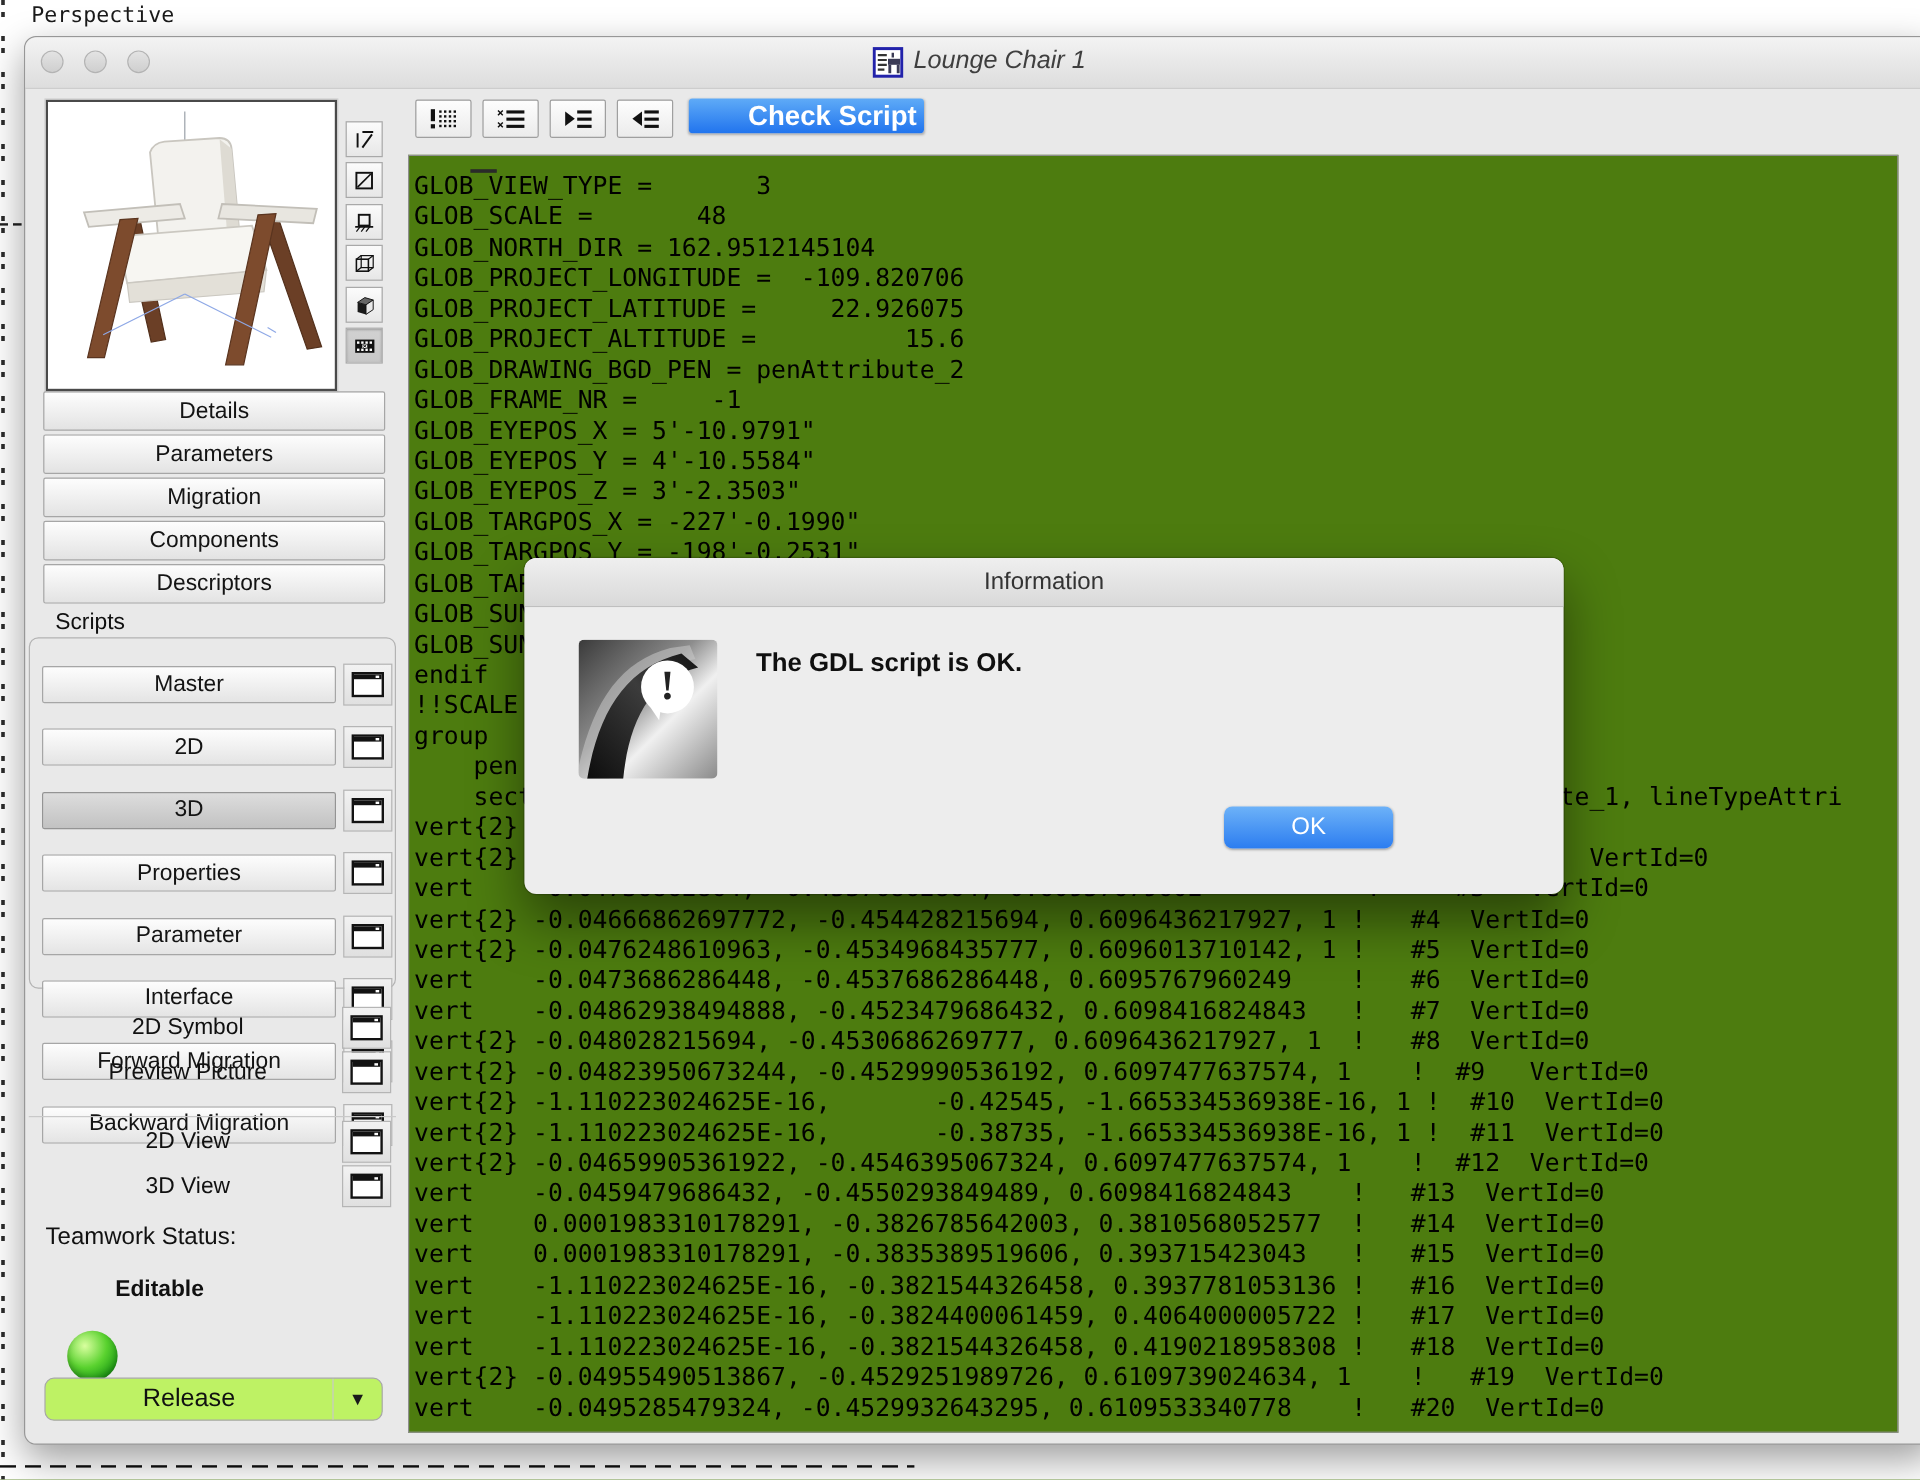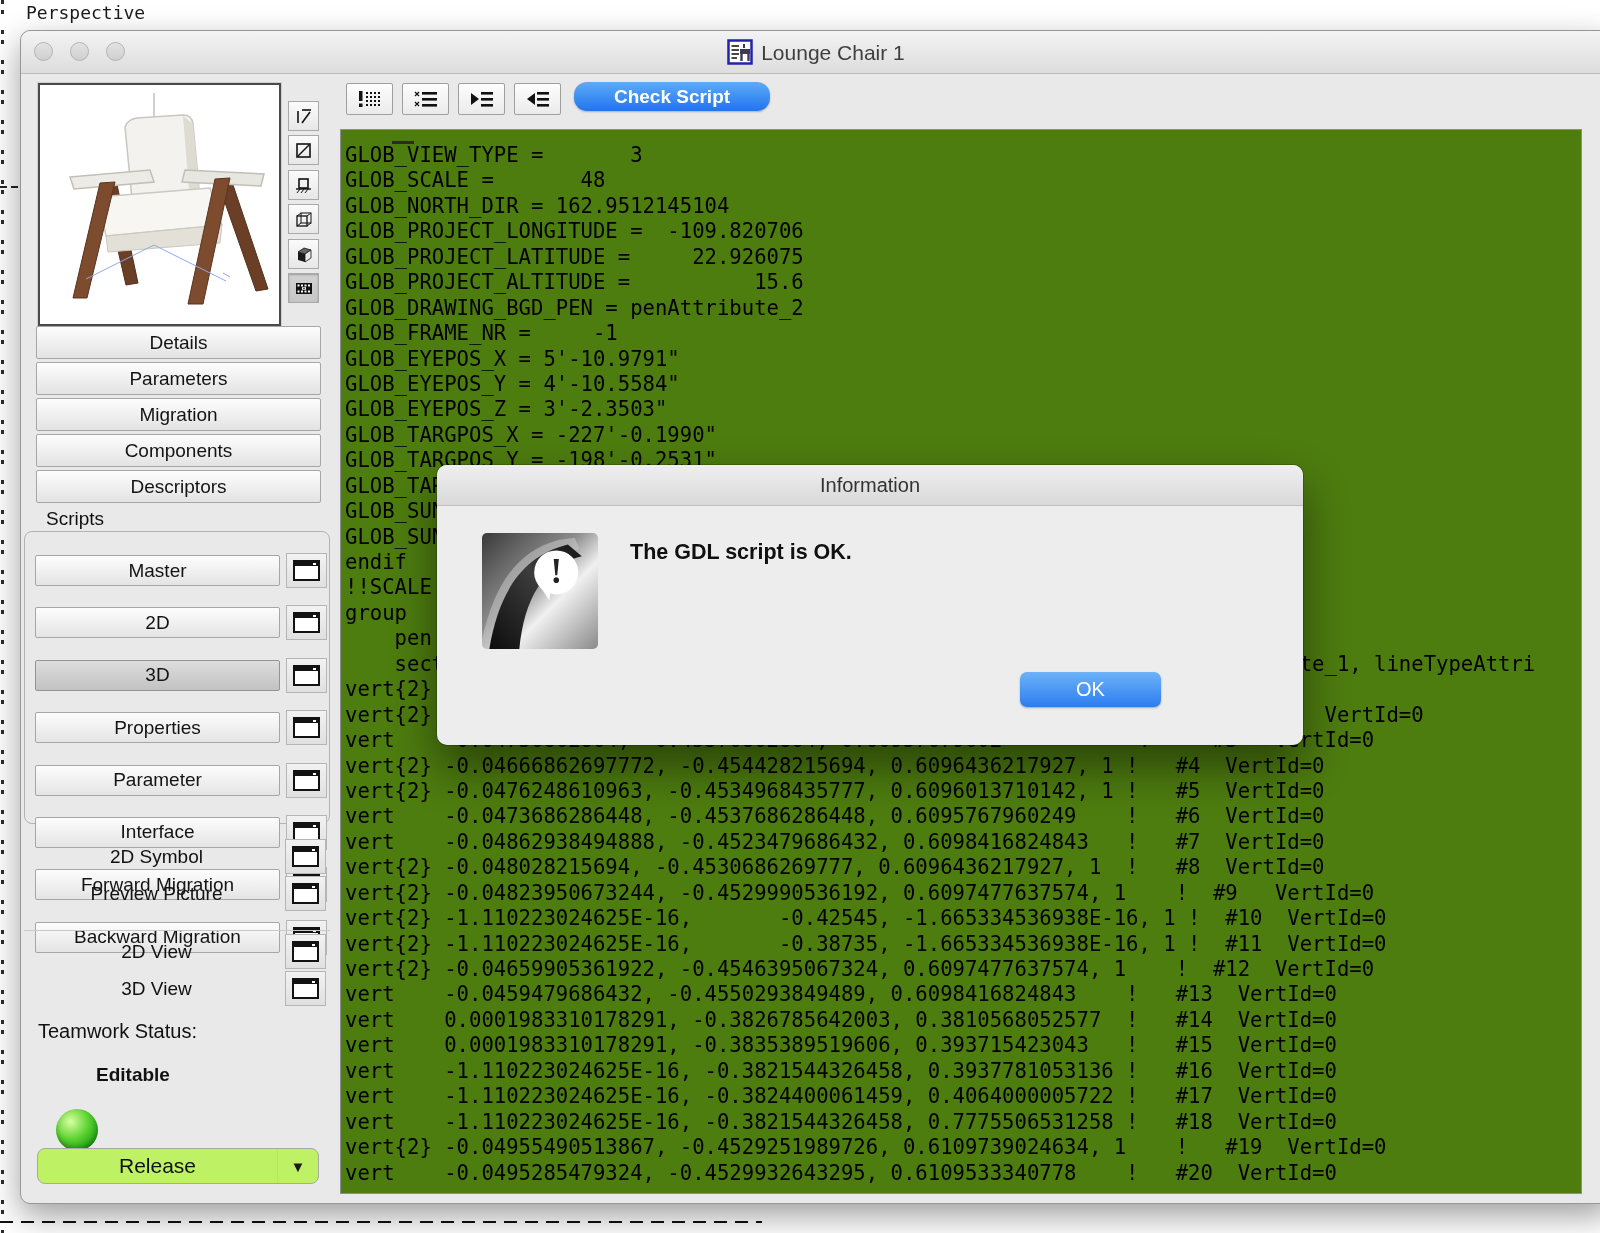--- a/index.html
+++ b/index.html
@@ -19,21 +19,21 @@
   
   .window{position:absolute;left:20px;top:30px;width:1590px;height:1172px;
     background:#e9e9e9;border:1px solid #979797;border-radius:10px;
     box-shadow:0 12px 32px rgba(0,0,0,.38);}
   .titlebar{position:absolute;left:0;top:0;right:0;height:42px;
     background:linear-gradient(#f3f3f3,#dddddd);border-bottom:1px solid #bcbcbc;
     border-radius:10px 10px 0 0;display:flex;align-items:center;justify-content:center;}
   .lights{position:absolute;left:13px;top:11px;display:flex;gap:17px;}
   .light{width:19px;height:19px;border-radius:50%;background:linear-gradient(#e3e3e3,#cfcfcf);
     border:1px solid #b3b3b3;box-sizing:border-box;}
-  .title-wrap{display:flex;align-items:flex-end;gap:8px;}
+  .title-wrap{display:flex;align-items:flex-start;gap:8px;font-style:italic;}
   .title-text{font-size:21px;color:#3f3f3f;}
 
   
   .preview-box{position:absolute;left:17px;top:52px;width:239px;height:239px;background:#fff;
     border:2px solid #4a4a4a;outline:1px solid #cfcfcf;}
   .mode-col{position:absolute;left:267px;top:70px;width:31px;}
   .mode-btn{position:absolute;left:0;width:31px;height:30px;background:linear-gradient(#fbfbfb,#e7e7e7);
     border:1px solid #a9a9a9;box-sizing:border-box;display:flex;align-items:center;justify-content:center;padding:0;}
   .mode-btn.pressed{background:linear-gradient(#d2d2d2,#c6c6c6);box-shadow:inset 0 1px 2px rgba(0,0,0,.25);}
   .tabs{position:absolute;left:15px;top:295px;width:285px;display:flex;flex-direction:column;gap:3px;}
@@ -64,23 +64,23 @@
     box-shadow:inset 0 -3px 5px rgba(0,0,0,.25);}
   .release-btn{position:absolute;left:16px;top:1117px;width:282px;height:36px;background:#bef264;
     border:1px solid #a8a8a8;border-radius:8px;display:flex;align-items:center;padding:0;font-family:inherit;}
   .release-text{flex:1;text-align:center;font-size:21px;color:#111;}
   .release-arrow{width:40px;align-self:stretch;border-left:1px solid #c9c9c9;display:flex;
     align-items:center;justify-content:center;font-size:15px;color:#1a1a1a;}
 
   
   .toolbar-btn{position:absolute;top:52px;width:47px;height:32px;background:linear-gradient(#fdfdfd,#ebebeb);
     border:1px solid #9f9f9f;border-radius:2px;display:flex;align-items:center;justify-content:center;padding:0;}
-  .check-btn{position:absolute;left:553px;top:51px;width:196px;height:29px;border:none;border-radius:13px;
-    background:linear-gradient(#5fabf7,#2174ee);color:#fff;font-size:19px;font-weight:bold;
-    font-family:inherit;box-shadow:0 1px 2px rgba(0,0,0,.25);}
+  .check-btn{position:absolute;left:553px;top:51px;width:196px;height:29px;border:none;border-radius:3px;
+    background:linear-gradient(#5fabf7,#2174ee);color:#fff;font-size:23px;font-weight:bold;
+    font-family:inherit;box-shadow:0 1px 2px rgba(0,0,0,.25);text-align:right;}
   .code-area{position:absolute;left:319px;top:98px;width:1242px;height:1065px;background:#4d7c0f;
     border:1px solid #8e8e8e;box-sizing:border-box;overflow:hidden;padding-left:48px;}
   .code-pad{position:absolute;left:4px;top:13px;}
   .code-line{white-space:pre;font-family:"DejaVu Sans Mono",monospace;font-size:20.6px;
     height:25.45px;line-height:25.45px;color:#000;}
   .code-fragment{position:absolute;left:51px;top:11px;width:22px;height:3px;background:#2a2a2a;}
 
   
   .dialog{position:absolute;left:437px;top:465px;width:866px;height:280px;background:#ededed;
     border-radius:10px;box-shadow:0 22px 45px rgba(0,0,0,.45), 0 0 0 1px rgba(0,0,0,.18);z-index:50;}
@@ -459,21 +459,21 @@
         <div class="code-line">vert    -0.0459479686432, -0.4550293849489, 0.6098416824843    !   #13  VertId=0</div>
 
         <div class="code-line">vert    0.0001983310178291, -0.3826785642003, 0.3810568052577  !   #14  VertId=0</div>
 
         <div class="code-line">vert    0.0001983310178291, -0.3835389519606, 0.393715423043   !   #15  VertId=0</div>
 
         <div class="code-line">vert    -1.110223024625E-16, -0.3821544326458, 0.3937781053136 !   #16  VertId=0</div>
 
         <div class="code-line">vert    -1.110223024625E-16, -0.3824400061459, 0.4064000005722 !   #17  VertId=0</div>
 
-        <div class="code-line">vert    -1.110223024625E-16, -0.3821544326458, 0.7775506531258 !   #18  VertId=0</div>
+        <div class="code-line">vert    -1.110223024625E-16, -0.3821544326458, 0.4190218958308 !   #18  VertId=0</div>
 
         <div class="code-line">vert{2} -0.04955490513867, -0.4529251989726, 0.6109739024634, 1    !   #19  VertId=0</div>
 
         <div class="code-line">vert    -0.0495285479324, -0.4529932643295, 0.6109533340778    !   #20  VertId=0</div>
       </div>
   </div>
 </div>
 
 <div class="dialog">
   <div class="dialog-titlebar">

